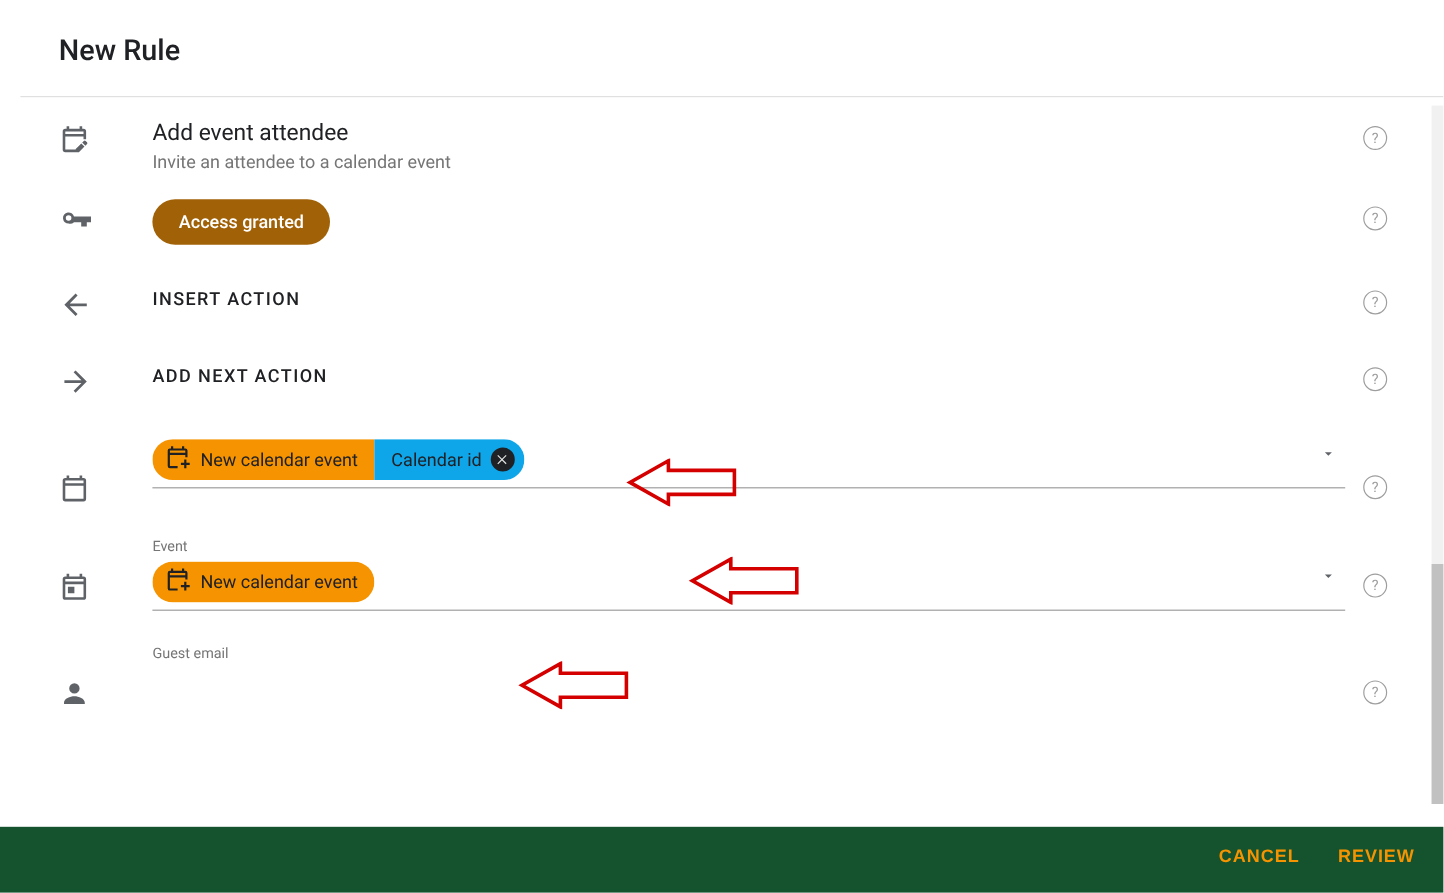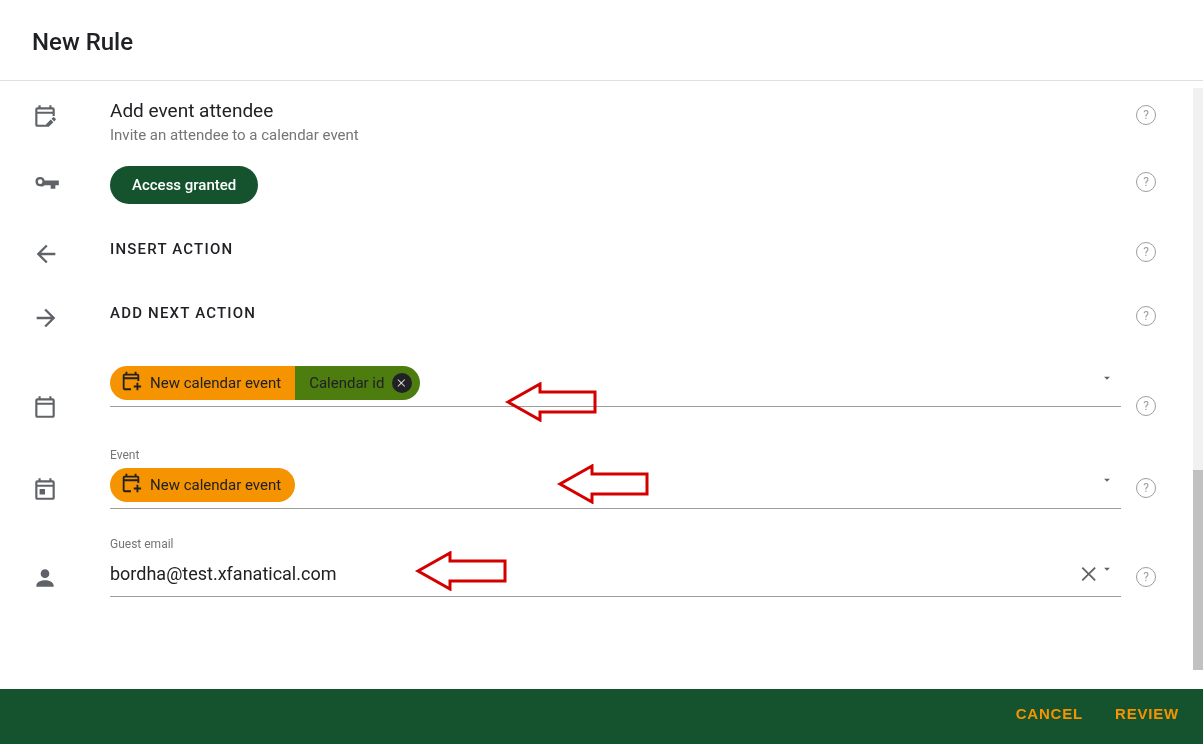--- a/index.html
+++ b/index.html
@@ -11,20 +11,21 @@
     width: 1203px;
     height: 744px;
     position: relative;
     overflow: hidden;
   }
   .dialog {
     position: relative;
     width: 100%;
     height: 100%;
     background: #fff;
+    padding-left: 17px;
   }
   .dialog-title {
     font-size: 24px;
     font-weight: 500;
     color: #202124;
     padding: 28px 32px 24px 32px;
     border-bottom: 1px solid #e0e0e0;
   }
   .content {
     padding: 0;
@@ -78,21 +79,21 @@
     font-weight: 400;
     color: #202124;
   }
   .subtitle-line {
     font-size: 15px;
     color: #757575;
     margin-top: 4px;
   }
   .badge {
     display: inline-block;
-    background: #14532d;
+    background: #a16207;
     color: #fff;
     font-size: 15px;
     font-weight: 500;
     padding: 10px 22px;
     border-radius: 22px;
     text-align: center;
   }
   .section-label {
     font-size: 15px;
     font-weight: 500;
@@ -125,21 +126,21 @@
   .chip-left {
     background: #f59300;
     color: #202124;
     display: flex;
     align-items: center;
     padding: 0 14px 0 10px;
     height: 100%;
     gap: 8px;
   }
   .chip-right {
-    background: #4d7c0f;
+    background: #0ea5e9;
     color: #202124;
     display: flex;
     align-items: center;
     padding: 0 8px 0 14px;
     height: 100%;
     gap: 8px;
   }
   .chip-x {
     width: 20px;
     height: 20px;
@@ -374,33 +375,20 @@
     </div>
 
     <div class="row" style="padding-top:28px;">
       <div class="icon-col" style="padding-top:28px;">
         <svg class="g-icon" width="26" height="26" viewBox="0 0 24 24">
             <path d="M12 12a4 4 0 1 0 0-8 4 4 0 0 0 0 8zm0 2c-3.33 0-8 1.67-8 5v1h16v-1c0-3.33-4.67-5-8-5z"></path>
           </svg>
       </div>
       <div class="main-col">
         <div class="field-label">Guest email</div>
-        <div class="field-input">
-          <div class="text-value">bordha@test.xfanatical.com</div>
-          <span class="clear-x">
-            <svg width="22" height="22" viewBox="0 0 24 24" fill="#5f6368">
-                <path d="M18.3 5.71L12 12l6.3 6.29-1.41 1.42L10.59 13.4 4.3 19.7 2.88 18.3 9.17 12 2.88 5.71 4.3 4.29l6.29 6.3 6.29-6.3z"></path>
-              </svg>
-          </span>
-          <div class="dropdown-arrow">
-            <svg width="14" height="14" viewBox="0 0 24 24" fill="#5f6368">
-                <path d="M7 10l5 5 5-5z"></path>
-              </svg>
-          </div>
-        </div>
         <div class="arrow-ann" style="left:300px; top:14px;">
           <svg width="100" height="40" viewBox="0 0 100 40">
               <g fill="none" stroke="#d40000" stroke-width="3">
                 <path d="M95 10 L95 30 L40 30 L40 38 L8 20 L40 2 L40 10 L95 10 Z"></path>
               </g>
             </svg>
         </div>
       </div>
       <div class="help-col" style="padding-top:30px;">
           <div class="help-icon">?</div>

